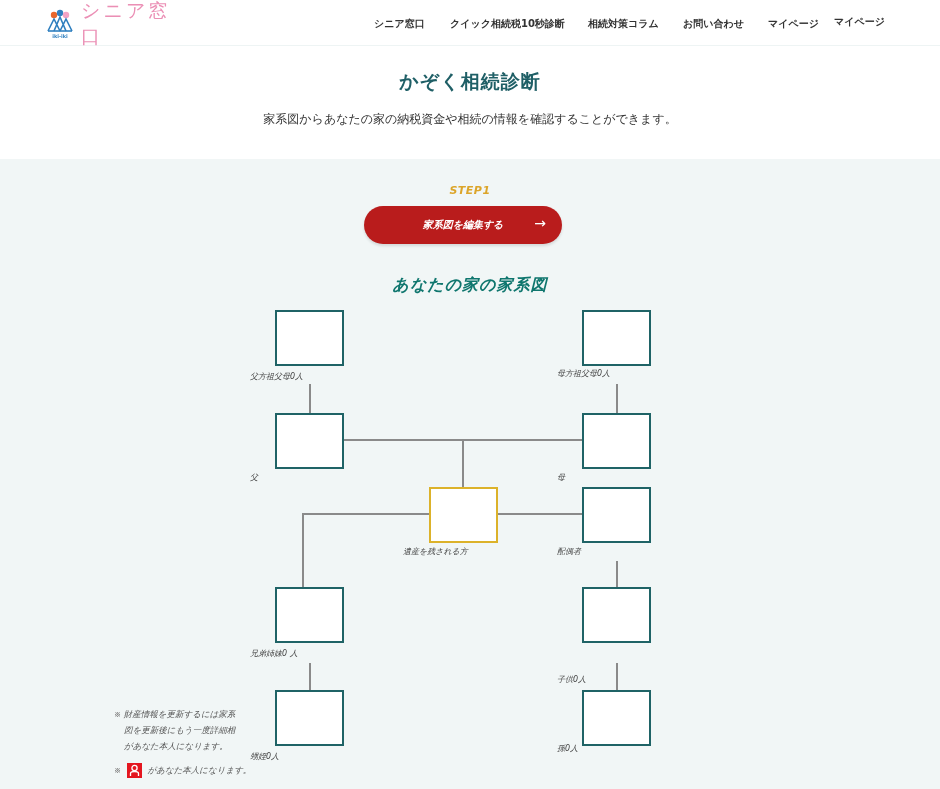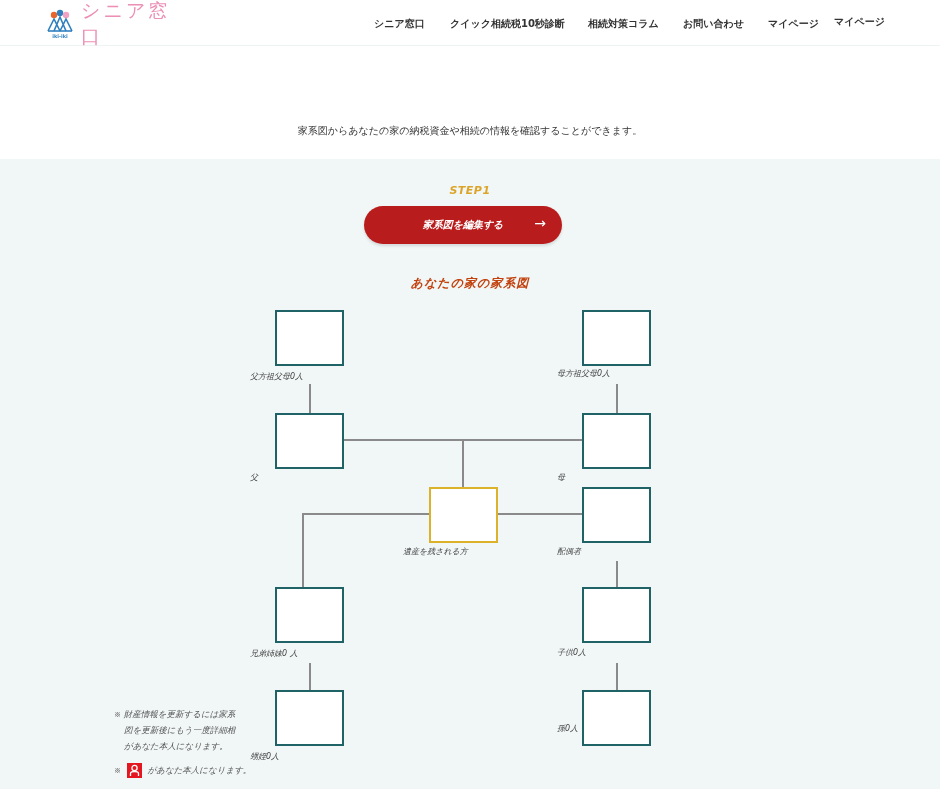--- a/index.html
+++ b/index.html
@@ -8,31 +8,31 @@
   .header { position: absolute; left: 0; top: 0; width: 940px; height: 46px; background: #fff;
     border-bottom: 1px solid #eef4f4; }
   .logo { position: absolute; left: 45px; top: 8px; width: 135px; height: 32px; display: flex; align-items: center; }
   .logo-mark { width: 30px; height: 30px; position: relative; }
   .logo-text { margin-left: 6px; font-size: 19px; color: #eb8fb5; letter-spacing: 3px; }
   .nav { position: absolute; top: 17px; left: 0; width: 940px; height: 14px; }
   .nav a { position: absolute; font-size: 10px; color: #333; text-decoration: none; font-weight: bold; white-space: nowrap; }
   .hero { position: absolute; left: 0; top: 47px; width: 940px; height: 112px; background: #fff; }
   .page-title { position: absolute; left: 0; top: 22px; width: 940px; text-align: center; font-size: 19px;
     color: #1f5f66; font-weight: bold; letter-spacing: 1px; }
-  .page-desc { position: absolute; left: 0; top: 77px; width: 940px; text-align: center; font-size: 10px; color: #333; }
+  .page-desc { position: absolute; left: 0; top: 64px; width: 940px; text-align: center; font-size: 12px; color: #333; }
   .main { position: absolute; left: 0; top: 159px; width: 940px; height: 746px; background: #f1f6f6; font-style: italic; }
   .step { position: absolute; left: 0; top: 25px; width: 940px; text-align: center; font-size: 11px;
     color: #dca52a; font-weight: bold; letter-spacing: 0.5px; }
   .edit-btn { position: absolute; left: 364px; top: 47px; width: 198px; height: 38px; border-radius: 19px;
     background: #b91c1c; box-shadow: 0 2px 3px rgba(0,0,0,0.12); cursor: pointer; }
   .edit-btn-label { position: absolute; left: 0; top: 12px; width: 198px; text-align: center; font-size: 10px;
     color: #fff; font-weight: bold; }
   .edit-btn-arrow { position: absolute; right: 16px; top: 9px; font-size: 14px; color: #fff; }
-  .tree-title { position: absolute; left: 0; top: 116px; width: 940px; text-align: center; font-size: 12px;
-    color: #c2410c; font-weight: bold; letter-spacing: 1px; }
+  .tree-title { position: absolute; left: 0; top: 116px; width: 940px; text-align: center; font-size: 16px;
+    color: #0f766e; font-weight: bold; letter-spacing: 1px; }
   .node { position: absolute; width: 69px; height: 56px; background: #fff; border: 2px solid #1f6366; cursor: pointer; }
   .node.self { border-color: #dcb22a; }
   .node-label { position: absolute; width: 120px; text-align: left; font-size: 8px; color: #444; }
   .line { position: absolute; background: #8a8a8a; }
   .note { position: absolute; font-size: 8.5px; color: #555; line-height: 16px; margin-top: 8px; }
   .note-mark { color: #888; }
   .me-icon { display: inline-block; width: 15px; height: 15px; background: #e4161f; vertical-align: middle; position: relative; margin: 0 3px; }
 </style>
 </head>
 <body>
@@ -55,20 +55,21 @@
     <a style="left:374px">シニア窓口</a>
     <a style="left:450px">クイック相続税10秒診断</a>
     <a style="left:588px">相続対策コラム</a>
     <a style="left:683px">お問い合わせ</a>
     <a style="left:768px">マイページ</a>
     <a style="left:834px; top:-2px">マイページ</a>
   </div>
 </div>
 
 <div class="hero">
+  <div class="page-title">かぞく相続診断</div>
   <div class="page-desc">家系図からあなたの家の納税資金や相続の情報を確認することができます。</div>
 </div>
 
 <div class="main">
   <div class="step">STEP1</div>
   <div class="edit-btn">
     <span class="edit-btn-label">家系図を編集する</span>
     <span class="edit-btn-arrow">→</span>
   </div>
   <div class="tree-title">あなたの家の家系図</div>
@@ -99,27 +100,27 @@
   <div class="node self" style="left:429px; top:328px;"></div>
   <div class="node-label" style="left:403px; top:387px;">遺産を残される方</div>
 
   <div class="node" style="left:582px; top:328px;"></div>
   <div class="node-label" style="left:557px; top:387px;">配偶者</div>
 
   <div class="node" style="left:275px; top:428px;"></div>
   <div class="node-label" style="left:250px; top:489px;">兄弟姉妹0 人</div>
 
   <div class="node" style="left:582px; top:428px;"></div>
-  <div class="node-label" style="left:557px; top:488px;">子供0人</div>
+  <div class="node-label" style="left:557px; top:515px;">子供0人</div>
 
   <div class="node" style="left:275px; top:531px;"></div>
   <div class="node-label" style="left:250px; top:592px;">甥姪0人</div>
 
   <div class="node" style="left:582px; top:531px;"></div>
-  <div class="node-label" style="left:557px; top:564px;">孫0人</div>
+  <div class="node-label" style="left:557px; top:584px;">孫0人</div>
 
   <div class="note" style="left:114px; top:539px; width:150px;">
     <div><span class="note-mark">※</span> <span>財産情報を更新するには家系</span></div>
     <div style="padding-left:10px">図を更新後にもう一度詳細相</div>
     <div style="padding-left:10px">があなた本人になります。</div>
   </div>
   <div class="note" style="left:114px; top:595px; width:160px;">
     <span class="note-mark">※</span>
     <span class="me-icon">
       <svg width="15" height="15" viewBox="0 0 15 15">

